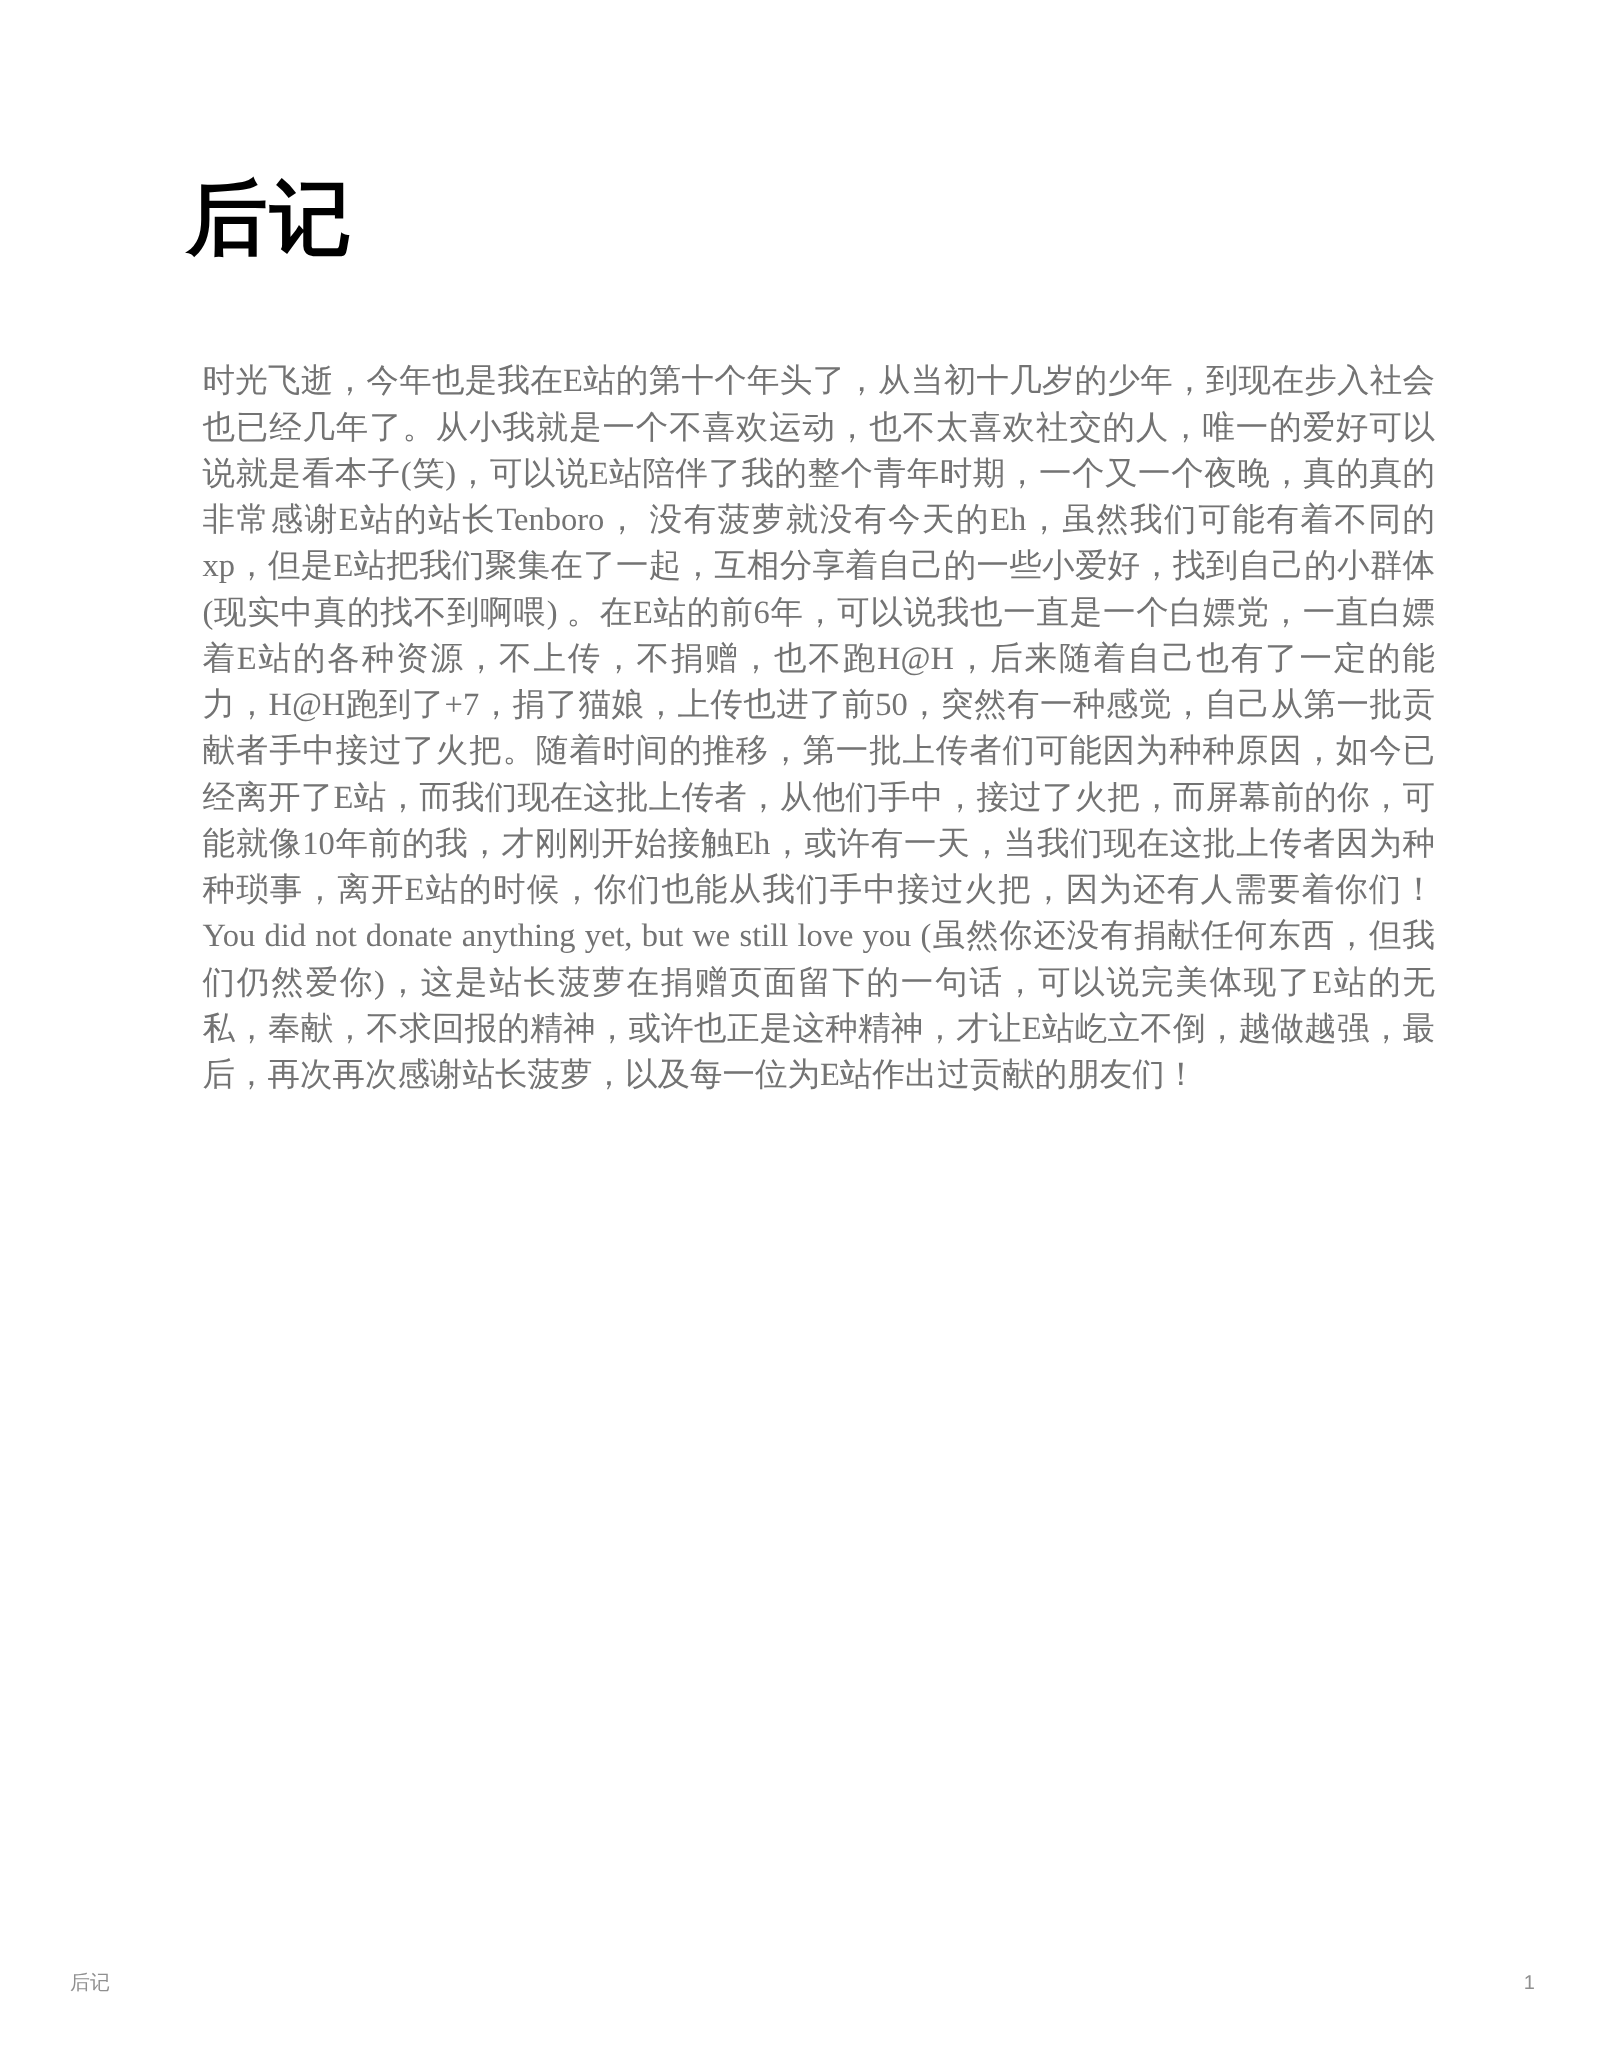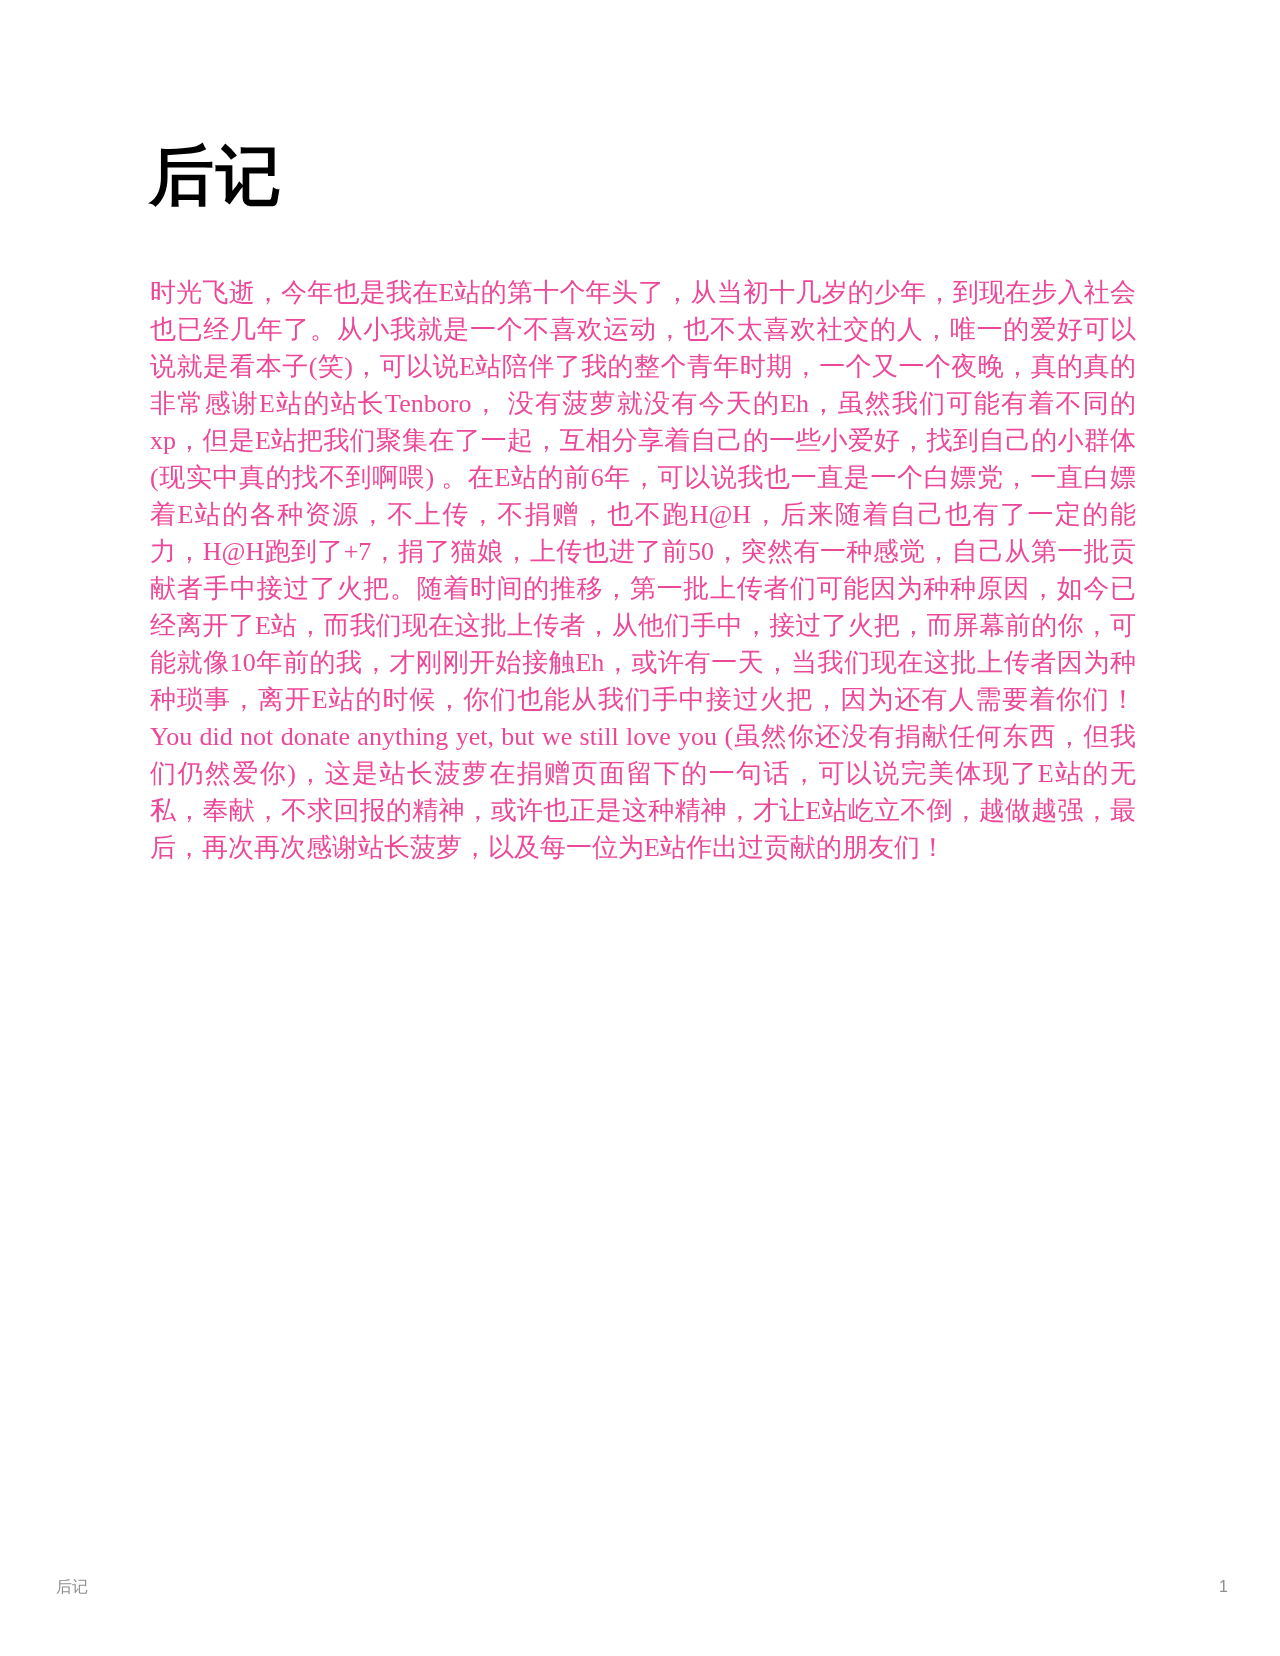--- a/index.html
+++ b/index.html
@@ -27,26 +27,26 @@
     font-weight: bold;
     letter-spacing: 2px;
     color: #000000;
     font-family: "Liberation Serif", "DejaVu Serif", serif;
   }
   .body-paragraph {
     position: absolute;
     left: 150px;
     top: 274px;
     width: 986px;
-    margin: 0;
+    margin: 12px;
     font-size: 26px;
     line-height: 37px;
     text-align: justify;
     text-justify: inter-ideograph;
-    color: #ec4899;
+    color: #737373;
     word-break: normal;
     overflow-wrap: break-word;
   }
   .page-footer {
     position: absolute;
     left: 0;
     right: 0;
     top: 1575px;
     height: 24px;
     font-family: "Liberation Sans", "DejaVu Sans", sans-serif;

